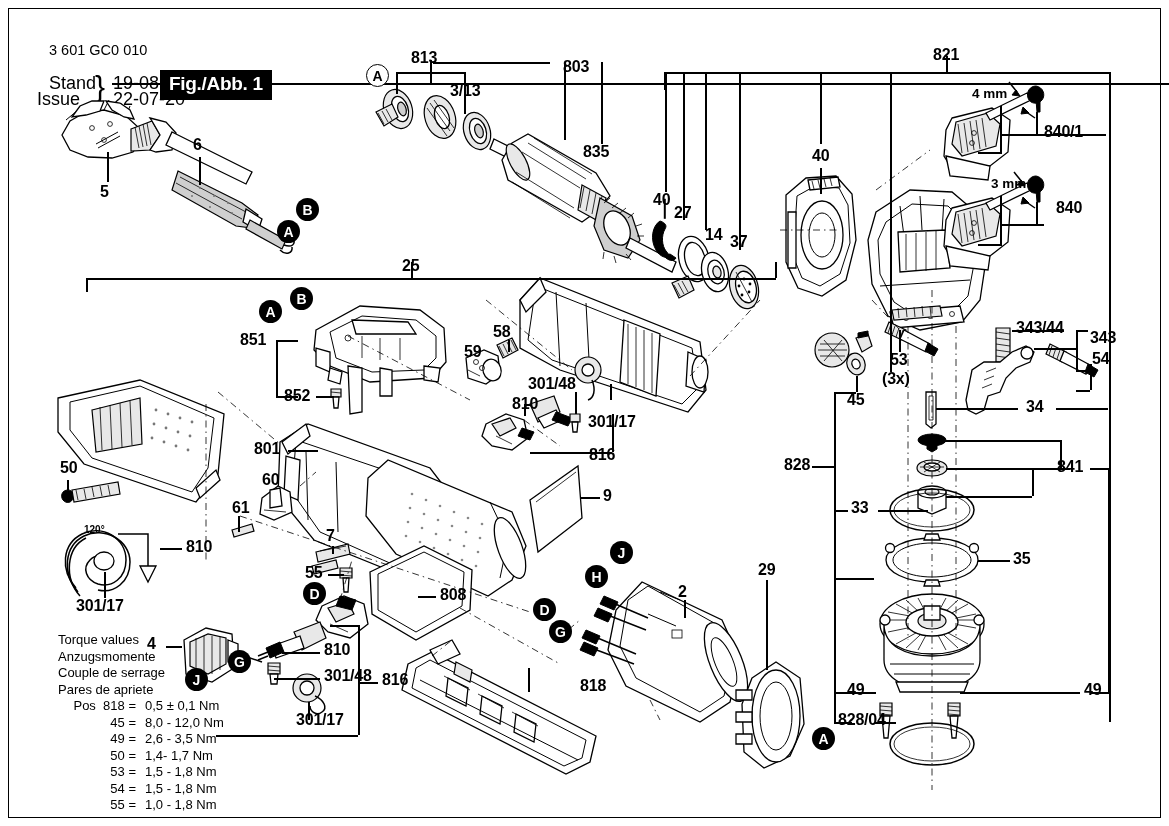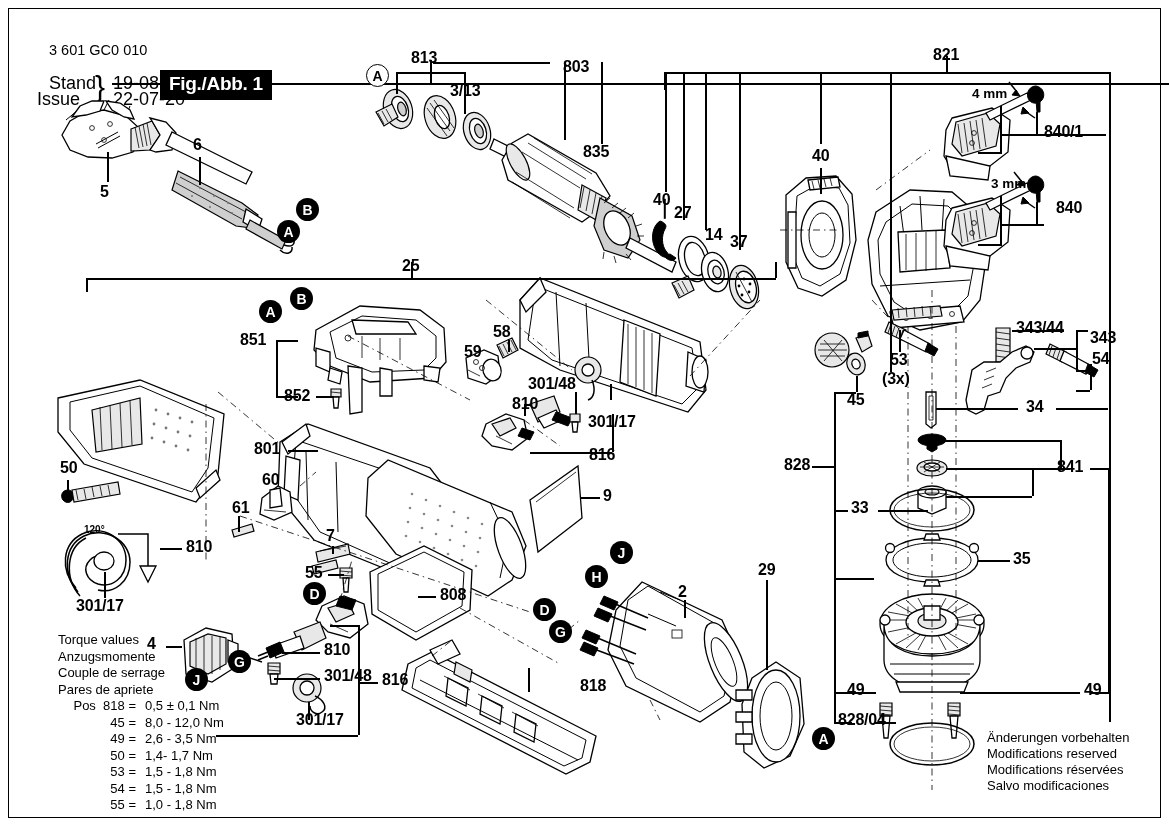--- a/index.html
+++ b/index.html
@@ -872,20 +872,14 @@
         <div class="row" style="display: flex;"><span style="display: inline-block; width: 78px; text-align: right;">Pos  818 =</span><span style="margin-left: 9px;">0,5 ± 0,1 Nm</span></div>
         <div class="row" style="display: flex;"><span style="display: inline-block; width: 78px; text-align: right;">45 =</span><span style="margin-left: 9px;">8,0 - 12,0 Nm</span></div>
         <div class="row" style="display: flex;"><span style="display: inline-block; width: 78px; text-align: right;">49 =</span><span style="margin-left: 9px;">2,6 - 3,5 Nm</span></div>
         <div class="row" style="display: flex;"><span style="display: inline-block; width: 78px; text-align: right;">50 =</span><span style="margin-left: 9px;">1,4- 1,7 Nm</span></div>
         <div class="row" style="display: flex;"><span style="display: inline-block; width: 78px; text-align: right;">53 =</span><span style="margin-left: 9px;">1,5 - 1,8 Nm</span></div>
         <div class="row" style="display: flex;"><span style="display: inline-block; width: 78px; text-align: right;">54 =</span><span style="margin-left: 9px;">1,5 - 1,8 Nm</span></div>
         <div class="row" style="display: flex;"><span style="display: inline-block; width: 78px; text-align: right;">55 =</span><span style="margin-left: 9px;">1,0 - 1,8 Nm</span></div>
       </div>
   </div>
 
-  <div class="foot" style="left:987px;top:730px;">
-    <div>Änderungen vorbehalten</div>
-    <div>Modifications reserved</div>
-    <div>Modifications réservées</div>
-    <div>Salvo modificaciones</div>
-  </div>
 
 </div>
 
 </body></html>

